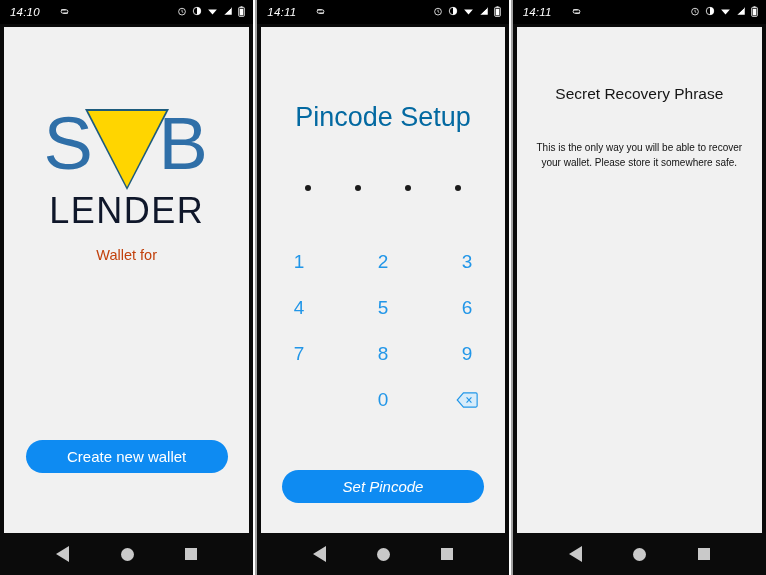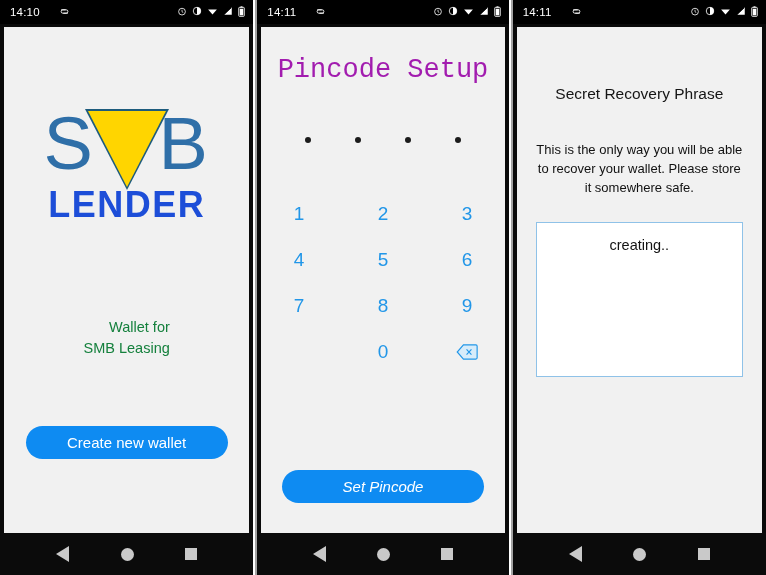--- a/index.html
+++ b/index.html
@@ -31,21 +31,21 @@
   .statusbar {
     height: 24px;
     background: #000000;
     color: #ffffff;
     display: flex;
     align-items: center;
     font-size: 11px;
     padding: 0 8px 0 10px;
     flex: 0 0 24px;
   }
-  .sb-left { display: flex; align-items: center; gap: 20px; }
+  .sb-left { display: flex; align-items: center; gap: 20px; font-style: italic; }
   .sb-time { font-size: 11.5px; letter-spacing: 0.2px; }
   .sb-spacer { flex: 1; }
   .sb-right { display: flex; align-items: center; gap: 5px; }
   .sb-ico { display: inline-block; line-height: 1; }
 
   
   .app {
     flex: 1;
     background: #f1f1f1;
     margin: 3px 4px 0 4px;
@@ -127,58 +127,56 @@
     left: 50%;
     top: 4px;
     transform: translateX(-50%);
     width: 0; height: 0;
     border-left: 42px solid transparent;
     border-right: 42px solid transparent;
     border-top: 81px solid #1d5b7d;
     z-index: 1;
   }
   .logo-lender {
-    margin-top: 4px;
+    margin-top: 10px;
     font-size: 36px;
-    font-weight: bold;
-    color: #1d4ed8;
+    font-weight: normal;
+    color: #0f172a;
     letter-spacing: 1.5px;
     line-height: 1;
   }
   .tagline {
-    margin-top: 72px;
-    text-align: right;
+    text-align: center;
     font-size: 14.5px;
-    color: #15803d;
+    color: #c2410c;
     line-height: 1.45;
   }
   .pill-btn {
     background: #0e8bf2;
     color: #ffffff;
     border: none;
     border-radius: 22px;
     font-size: 15px;
     font-family: "Liberation Sans", sans-serif;
     height: 33px;
     width: 202px;
     cursor: pointer;
     display: flex;
     align-items: center;
     justify-content: center;
   }
-  .btn-splash { position: absolute; left: 50%; transform: translateX(-50%); bottom: 74px; }
+  .btn-splash { position: absolute; left: 50%; transform: translateX(-50%); bottom: 60px; }
 
   
   .pin-screen { flex: 1; display: flex; flex-direction: column; align-items: center; position: relative; }
   .pin-title {
-    margin-top: 28px;
+    margin-top: 75px;
     font-size: 27px;
-    color: #a21caf;
+    color: #0369a1;
     font-weight: 400;
-    font-family: Liberation Mono, monospace;
   }
   .pin-dots {
     margin-top: 52px;
     display: flex;
     gap: 44px;
   }
   .pin-dot { width: 6px; height: 6px; border-radius: 50%; background: #1b1b1b; }
   .keypad {
     margin-top: 48px;
     display: grid;
@@ -203,21 +201,21 @@
   .rec-title {
     margin-top: 58px;
     font-size: 15.5px;
     color: #151515;
     font-weight: 400;
   }
   .rec-desc {
     margin-top: 38px;
     width: 206px;
     text-align: center;
-    font-size: 13px;
+    font-size: 10px;
     color: #111111;
     line-height: 1.45;
   }
   .rec-box {
     margin-top: 24px;
     width: 207px;
     height: 155px;
     background: #ffffff;
     border: 1.3px solid #8fc2e8;
     display: flex;
@@ -285,21 +283,20 @@
             <span style="opacity:0">M</span>
             <span>B</span>
             <span class="tri-outline"></span>
             <span class="tri"></span>
           </div>
           <div class="logo-lender">LENDER</div>
         </div>
 
         <div class="tagline">
           <div>Wallet for</div>
-          <div>SMB Leasing</div>
         </div>
 
         <button class="pill-btn btn-splash">Create new wallet</button>
       </div>
     </div>
 
     <div class="navbar">
       <span class="nav-back"></span>
       <span class="nav-home"></span>
       <span class="nav-recent"></span>
@@ -435,23 +432,20 @@
               <rect x="2.5" y="4" width="5" height="9.5" fill="#fff"></rect>
             </svg>
         </span>
       </div>
     </div>
 
     <div class="app">
       <div class="rec-screen">
         <div class="rec-title">Secret Recovery Phrase</div>
         <div class="rec-desc">This is the only way you will be able to recover your wallet. Please store it somewhere safe.</div>
-        <div class="rec-box">
-          <span class="rec-box-text">creating..</span>
-        </div>
       </div>
     </div>
 
     <div class="navbar">
       <span class="nav-back"></span>
       <span class="nav-home"></span>
       <span class="nav-recent"></span>
     </div>
   </div>
 

